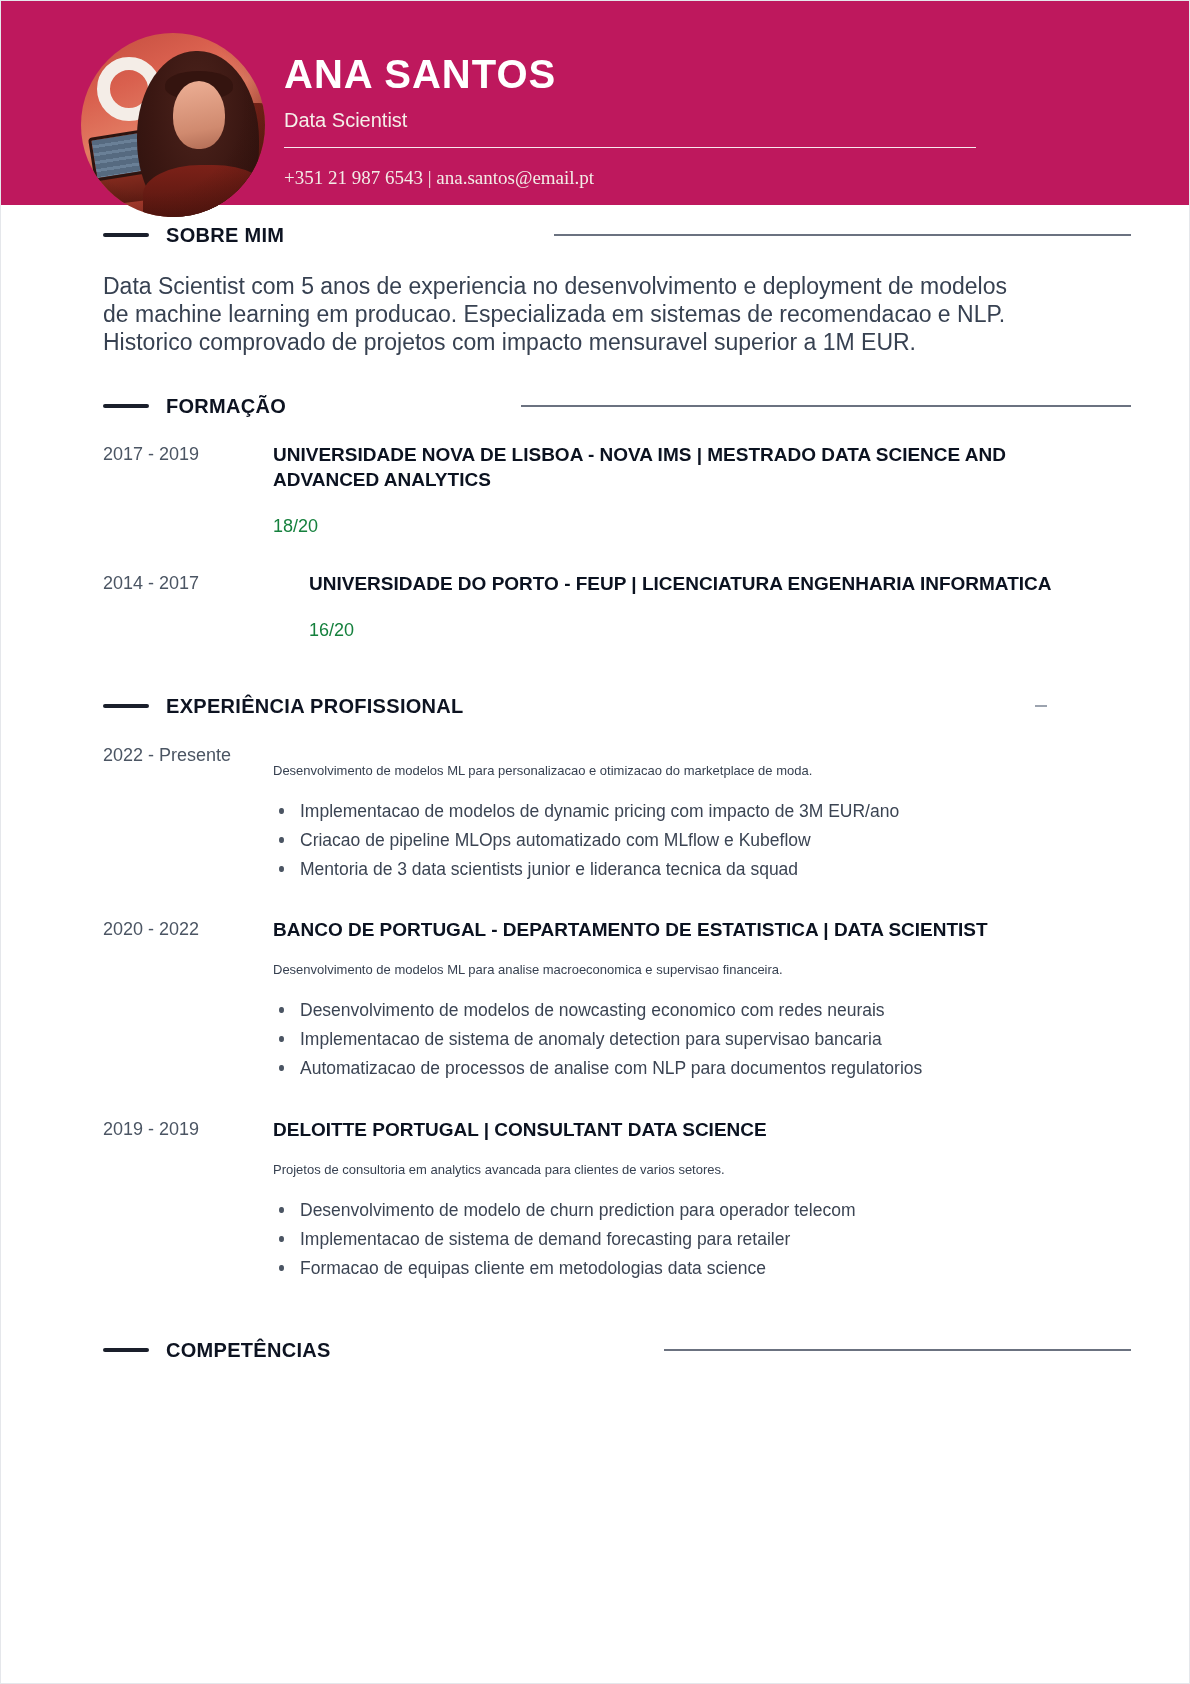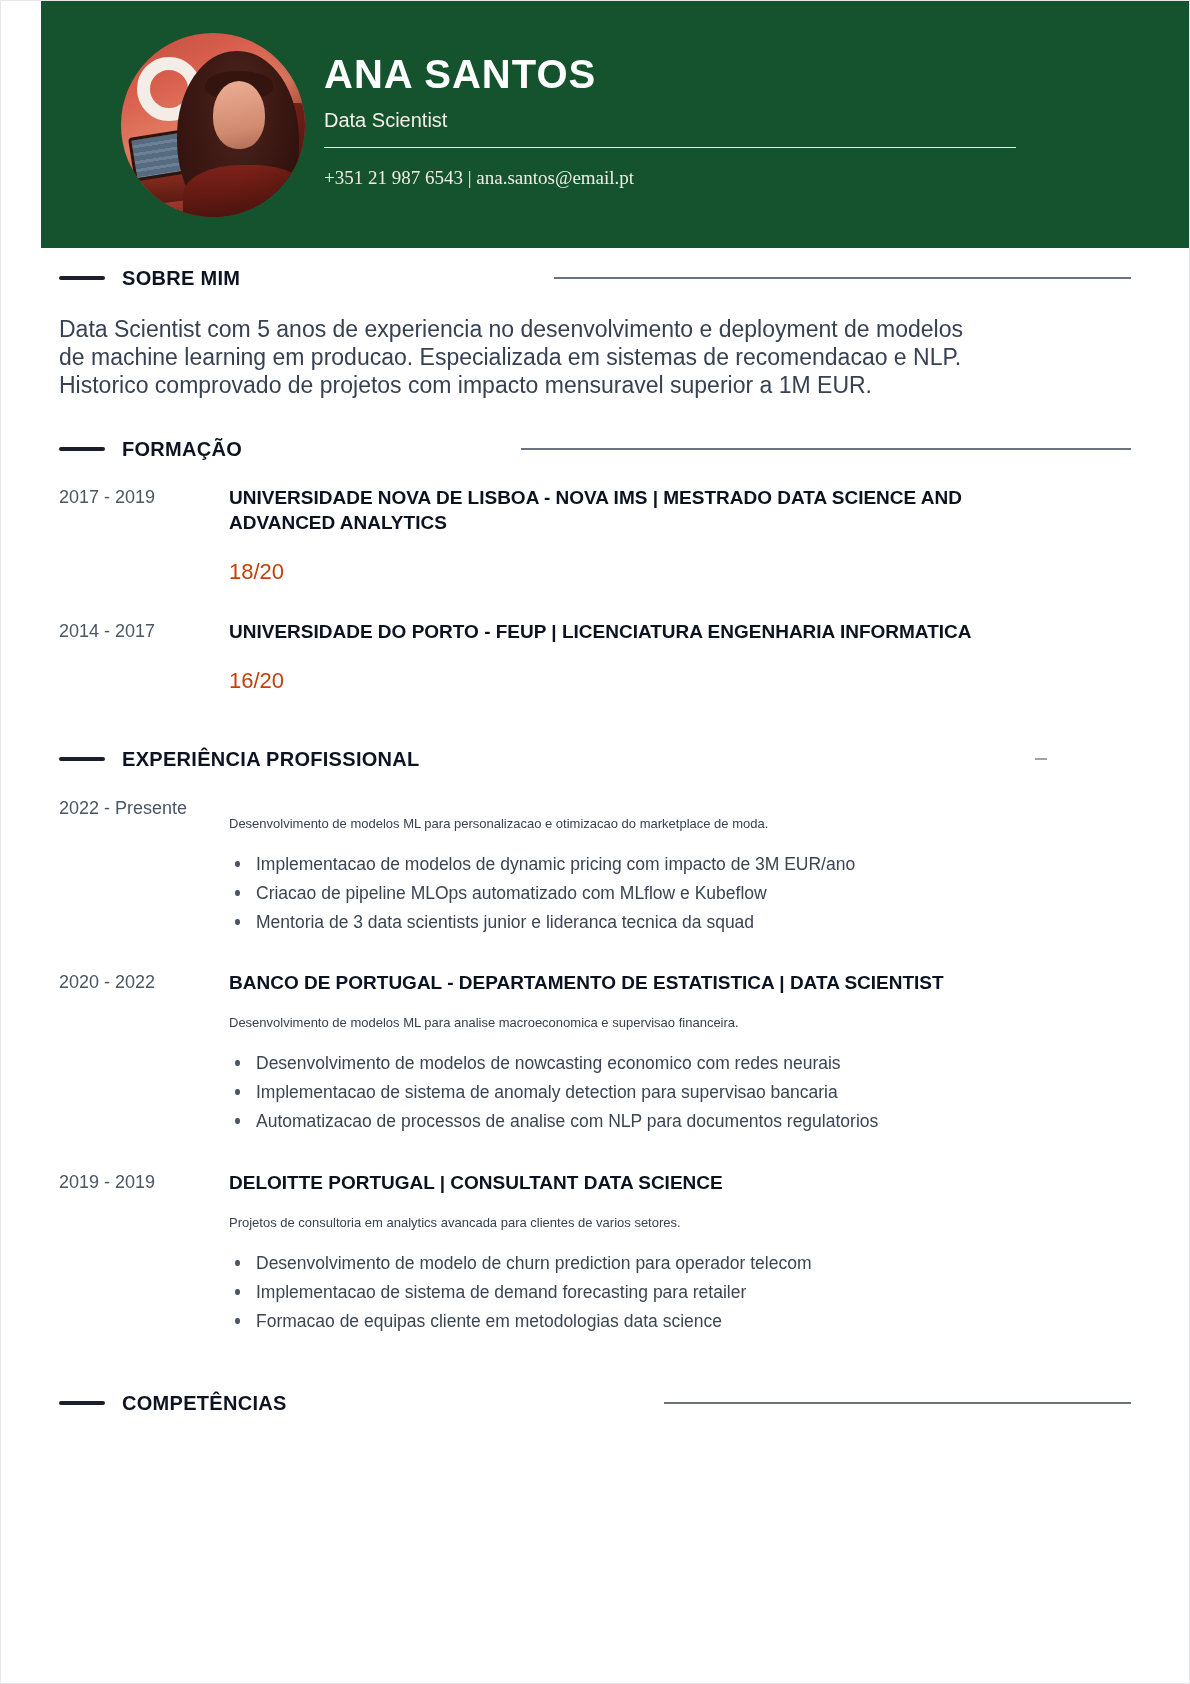--- a/index.html
+++ b/index.html
@@ -9,23 +9,22 @@
     background: #ffffff;
     border: 1px solid #e5e7eb;
     font-family: "Liberation Sans", sans-serif;
     overflow: hidden;
     position: relative;
   }
 
   
   .header {
     position: relative;
-    height: 247px;
-    background: #14532d;
-    margin-left: 40px;
+    height: 204px;
+    background: #be185d;
   }
   .photo {
     position: absolute;
     left: 80px; top: 32px;
     width: 184px; height: 184px;
     border-radius: 50%;
     overflow: hidden;
     background: linear-gradient(155deg, #c24b3e 0%, #d9604e 26%, #e27b62 46%, #a83b2d 72%, #5a1e15 100%);
   }
   .photo-ring {
@@ -104,21 +103,21 @@
   }
   .contact {
     margin-top: 19px;
     color: #f3ece6;
     font-size: 19px;
     line-height: 22px;
     font-family: Liberation Serif, serif;
   }
 
   
-  .content { padding: 0 58px; }
+  .content { padding: 0 58px; margin-left: 44px; }
 
   .sec-head { position: relative; display: flex; align-items: center; height: 24px; }
   .sec-dash {
     width: 46px; height: 4px;
     background: #1a1f2b;
     border-radius: 2px;
     margin-right: 17px;
     flex: none;
   }
   .sec-title {
@@ -163,25 +162,25 @@
   .entry-body { flex: 1; min-width: 0; }
   .entry-title {
     font-size: 19px;
     font-weight: 700;
     color: #0b1220;
     line-height: 25px;
   }
   .edu-title { max-width: 770px; }
   .grade {
     margin-top: 24px;
-    font-size: 22px;
-    color: #c2410c;
+    font-size: 18px;
+    color: #15803d;
   }
   .edu-1 { margin-top: 24px; }
-  .edu-2 { margin-top: 34px; }
+  .edu-2 { margin-top: 34px; gap: 36px; }
 
   .job-1 { margin-top: 25px; }
   .job-2 { margin-top: 33px; }
   .job-3 { margin-top: 34px; }
   .job-desc {
     margin-top: 14px;
     font-size: 13px;
     line-height: 28px;
     color: #374151;
   }

